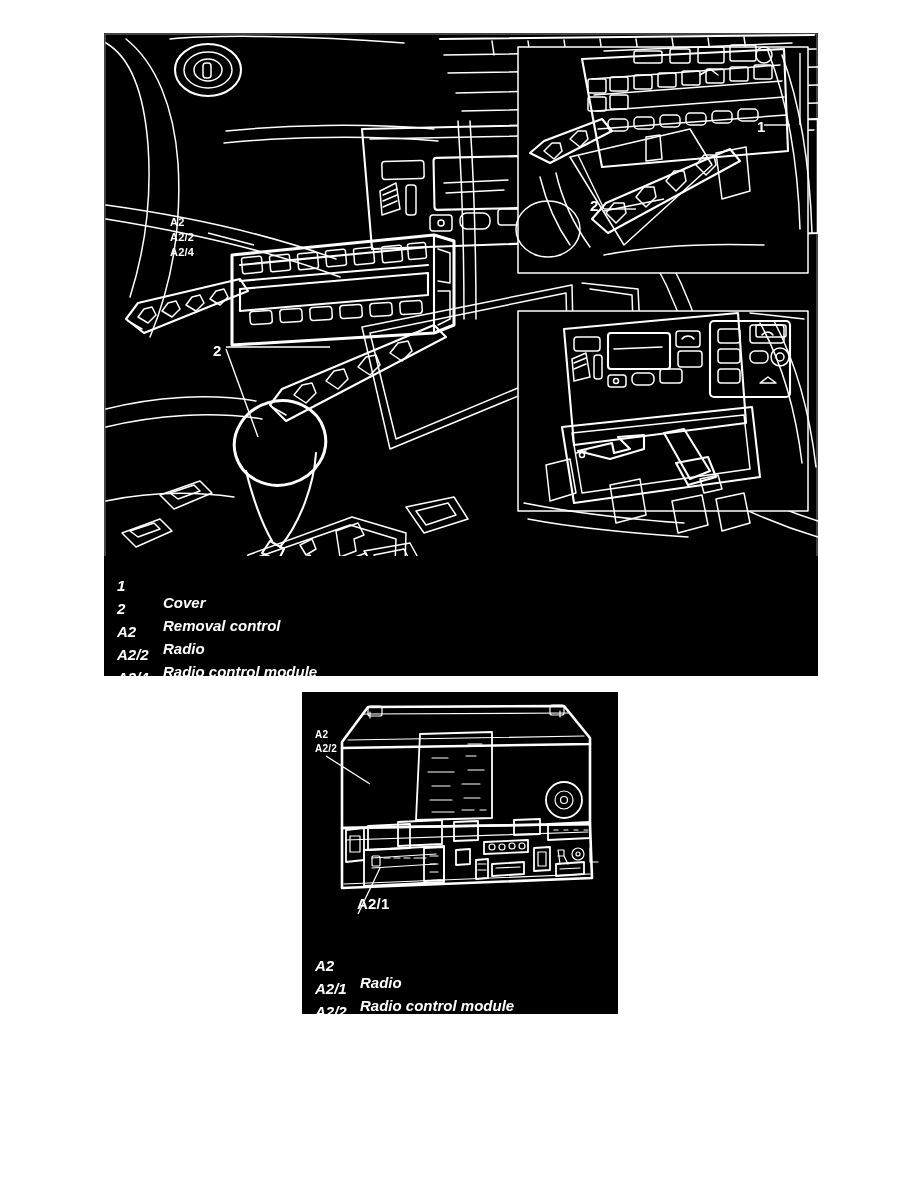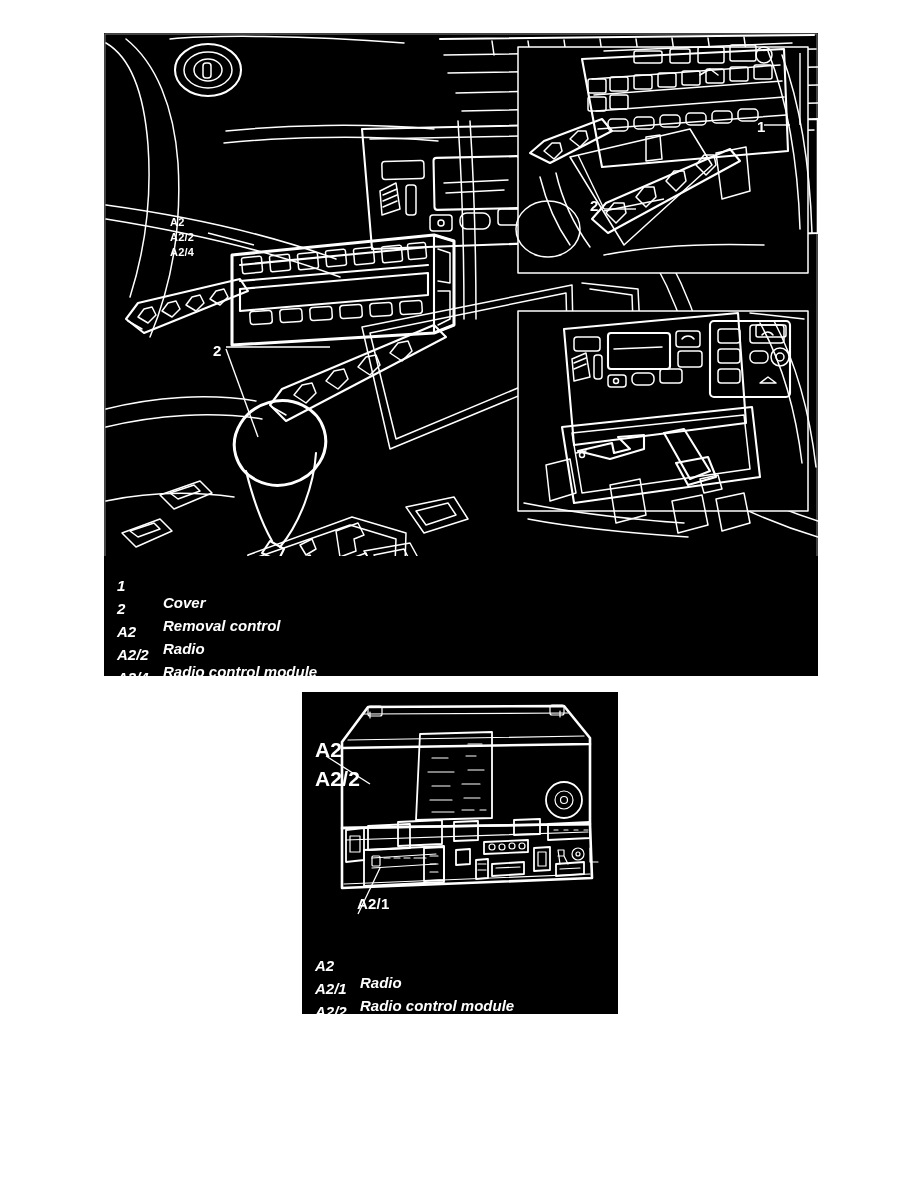--- a/index.html
+++ b/index.html
@@ -100,22 +100,21 @@
     position: absolute;
     left: 302px;
     top: 692px;
     width: 316px;
     height: 322px;
     background: #000000;
   }
   #fig2-callout-a2 {
     left: 13px;
     top: 36px;
-    font-size: 21px;
-    margin-top: 8px;
+    font-size: 10px;
   }
   #fig2-callout-a21 {
     left: 55px;
     top: 202px;
     font-size: 15px;
   }
   #legend-2 .legend-key { left: 13px; width: 52px; }
   #legend-2 .legend-desc { left: 58px; }
 </style>
 </head>

